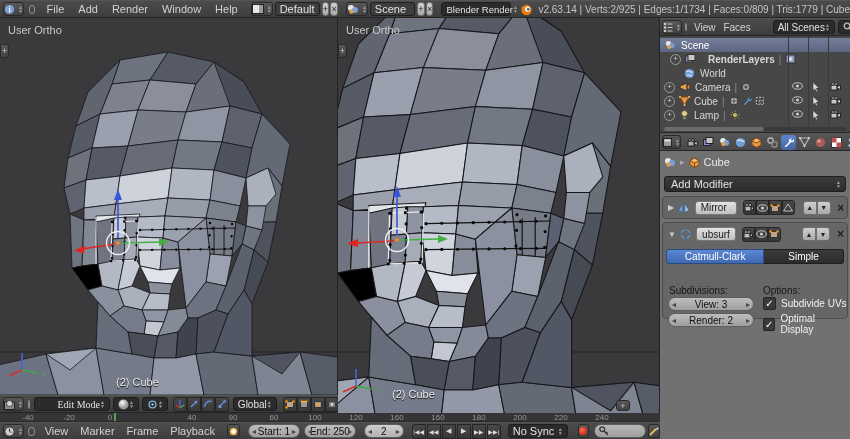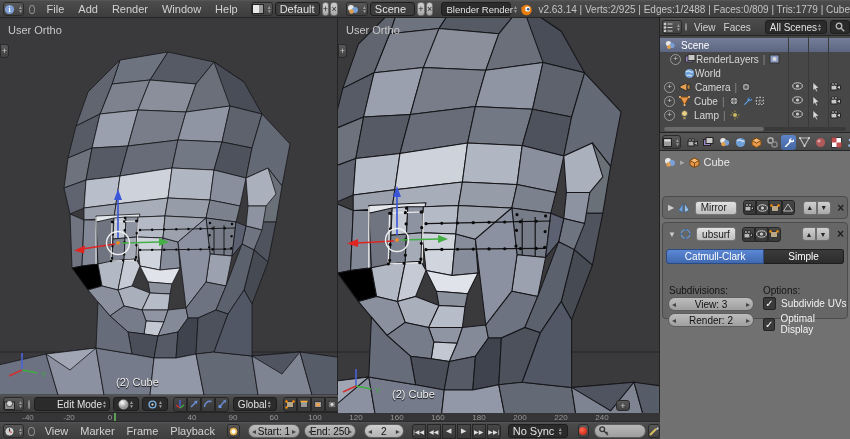--- a/index.html
+++ b/index.html
@@ -99,21 +99,21 @@
       </span>
   </span>
   <span class="icon" style="margin-left:9px;">
     <svg width="13" height="13" viewBox="0 0 13 13">
         <circle cx="6.5" cy="7" r="5.2" fill="#e87d0d"></circle>
         <circle cx="7.6" cy="6" r="2.6" fill="#fff"></circle>
         <circle cx="8.2" cy="6.3" r="1.3" fill="#2a5a8a"></circle>
         <path d="M1 4 L6 6 L3 8 Z" fill="#e87d0d"></path>
       </svg>
   </span>
-  <span style="margin-left:5px;font-size:10px;color:#c4c4c4;white-space:nowrap;">v2.63.14 | Verts:2/925 | Edges:1/2488 | Faces:0/809 | Tris:1779 | Cube</span>
+  <span style="margin-left:5px;font-size:10px;color:#c4c4c4;white-space:nowrap;">v2.63.14 | Verts:2/925 | Edges:1/1734 | Faces:0/809 | Tris:1779 | Cube</span>
 </div>
 
 <svg width="0" height="0" class="abs" aria-hidden="true">
 <defs>
 <g id="headmesh" stroke="#16161a" stroke-width="0.8" stroke-linejoin="round">
 
   <polygon points="120,42 168,34 150,62 112,66" fill="#6e7380"></polygon>
   <polygon points="168,34 214,44 196,66 150,62" fill="#555a64"></polygon>
   <polygon points="112,66 150,62 138,92 100,96" fill="#7d828e"></polygon>
   <polygon points="150,62 196,66 186,94 138,92" fill="#8a8f9b"></polygon>
@@ -267,21 +267,21 @@
       </span>
   </span>
   <span class="pin" style="margin:0 4px;"></span>
   <span class="dd" style="width:76px;">
     <svg width="10" height="10" viewBox="0 0 10 10">
         <rect x="1" y="3" width="7" height="6" fill="#d8d0c0" stroke="#555"></rect>
         <polygon points="1,3 3,1 10,1 8,3" fill="#efe8da" stroke="#555"></polygon>
         <circle cx="1" cy="3" r="1" fill="#ff9000"></circle>
         <circle cx="8" cy="3" r="1" fill="#ff9000"></circle>
       </svg>
-    <span style="margin-left:18px;font-size:10px;">Edit Mode</span>
+    <span style="margin-left:18px;font-size:10px;font-family:Liberation Serif, serif;">Edit Mode</span>
     <span class="updn">
         <span>▲</span>
         <span>▼</span>
       </span>
   </span>
   <span class="dd" style="width:30px;margin-left:3px;">
     <svg width="11" height="11" viewBox="0 0 11 11">
         <defs>
           <radialGradient id="sph" cx="38%" cy="32%">
             <stop offset="0%" stop-color="#fff"></stop>
@@ -503,21 +503,21 @@
           <line x1="4.5" y1="9" x2="9.5" y2="9" stroke="#ccc"></line>
         </svg>
       <span class="updn">
           <span>▲</span>
           <span>▼</span>
         </span>
     </span>
     <span class="pin" style="margin:0 3px;width:6px;height:6px;"></span>
     <span class="menu" style="margin:0 4px;font-size:10px;">View</span>
     <span class="menu" style="margin:0 4px;font-size:10px;">Faces</span>
-    <span class="dd" style="width:64px;margin-left:10px;font-size:10px;text-align:center;">
+    <span class="dd" style="width:64px;margin-left:18px;font-size:10px;text-align:center;">
       <span>All Scenes</span>
         <span class="updn">
           <span>▲</span>
           <span>▼</span>
         </span>
     </span>
     <span class="dd" style="width:24px;margin-left:3px;justify-content:center;">
       <svg width="10" height="10" viewBox="0 0 10 10">
           <circle cx="4" cy="4" r="2.8" fill="none" stroke="#bbb" stroke-width="1.3"></circle>
           <line x1="6.2" y1="6.2" x2="9.2" y2="9.2" stroke="#bbb" stroke-width="1.3"></line>
@@ -534,34 +534,34 @@
         </svg>
       <span style="margin-left:5px;">Scene</span>
     </span>
   </div>
   <div class="outrow" style="top:34px;">
     <span style="margin-left:10px;width:9px;height:9px;border:1px solid #9a9a9a;border-radius:50%;font-size:8px;line-height:8px;text-align:center;color:#ccc;">+</span>
     <svg width="11" height="10" viewBox="0 0 11 10" style="margin-left:4px;">
         <rect x="0.5" y="2" width="7" height="6" fill="#9a86c8" stroke="#333"></rect>
         <rect x="3" y="0.5" width="7" height="6" fill="#c8c8c8" stroke="#333"></rect>
       </svg>
-    <span style="margin-left:0;">RenderLayers</span>
+    <span style="margin-left:12px;font-weight:bold;">RenderLayers</span>
     <span style="margin:0 4px;color:#8a8a8a;">|</span>
     <svg width="11" height="10" viewBox="0 0 11 10">
         <rect x="1" y="1" width="9" height="8" fill="#8a9ac0" stroke="#333"></rect>
         <circle cx="5.5" cy="5" r="2" fill="#ddd"></circle>
       </svg>
   </div>
   <div class="outrow" style="top:48px;">
     <svg width="11" height="11" viewBox="0 0 11 11" style="margin-left:24px;">
         <circle cx="5.5" cy="5.5" r="4.6" fill="#6f9fd8"></circle>
         <path d="M2 4 Q4 2 6 3.5 Q8 5 9 3.5" fill="none" stroke="#cfe2f2" stroke-width="1.2"></path>
         <path d="M2.5 7.5 Q5 6.5 8 8" fill="none" stroke="#cfe2f2" stroke-width="1.2"></path>
       </svg>
-    <span style="">World</span>
+    <span style="margin-left:5px;">World</span>
   </div>
   <div class="outrow" style="top:62px;">
     <span style="margin-left:4px;width:9px;height:9px;border:1px solid #9a9a9a;border-radius:50%;font-size:8px;line-height:8px;text-align:center;color:#ccc;">+</span>
     <svg width="12" height="10" viewBox="0 0 12 10" style="margin-left:4px;">
         <polygon points="1,4 8,1 8,9 1,6" fill="#e8a050" stroke="#333"></polygon>
         <polygon points="8,3.5 11,2 11,8 8,6.5" fill="#c8893a" stroke="#333"></polygon>
       </svg>
     <span style="margin-left:4px;">Camera</span>
     <span style="margin:0 4px;color:#8a8a8a;">|</span>
     <svg width="10" height="10" viewBox="0 0 10 10">
@@ -780,20 +780,27 @@
       </svg>
     <span style="color:#aaa;margin:0 4px;font-size:9px;">▸</span>
     <svg width="11" height="11" viewBox="0 0 11 11">
         <polygon points="1,3.5 5.5,1 10,3.5 10,8 5.5,10.5 1,8" fill="#e8984a" stroke="#7a4a10"></polygon>
         <polygon points="1,3.5 5.5,6 10,3.5 5.5,1" fill="#f4b878" stroke="#7a4a10"></polygon>
         <line x1="5.5" y1="6" x2="5.5" y2="10.5" stroke="#7a4a10"></line>
       </svg>
     <span style="margin-left:4px;color:#e8e8e8;">Cube</span>
   </div>
 
+  <div class="dd" style="position:absolute;left:4px;top:43px;width:182px;height:16px;background:linear-gradient(#3c3c3c,#2c2c2c);">
+    <span style="margin-left:2px;">Add Modifier</span>
+    <span class="updn" style="margin-left:auto;">
+        <span>▲</span>
+        <span>▼</span>
+      </span>
+  </div>
 
   <div class="modbox" style="left:2px;top:63px;width:186px;height:23px;">
     <div style="display:flex;align-items:center;height:100%;">
       <span style="color:#ccc;font-size:8px;margin-left:5px;">▶</span>
       <svg width="13" height="12" viewBox="0 0 13 12" style="margin-left:4px;">
           <polygon points="5.5,1 5.5,11 0.5,8.5" fill="#6b9fd8" stroke="#2a4a6a" stroke-width="0.5"></polygon>
           <polygon points="7.5,1 7.5,11 12.5,8.5" fill="#9cc2e8" stroke="#2a4a6a" stroke-width="0.5"></polygon>
         </svg>
       <span class="namefield" style="width:46px;margin-left:5px;">Mirror</span>
       <span style="display:flex;margin-left:6px;">

